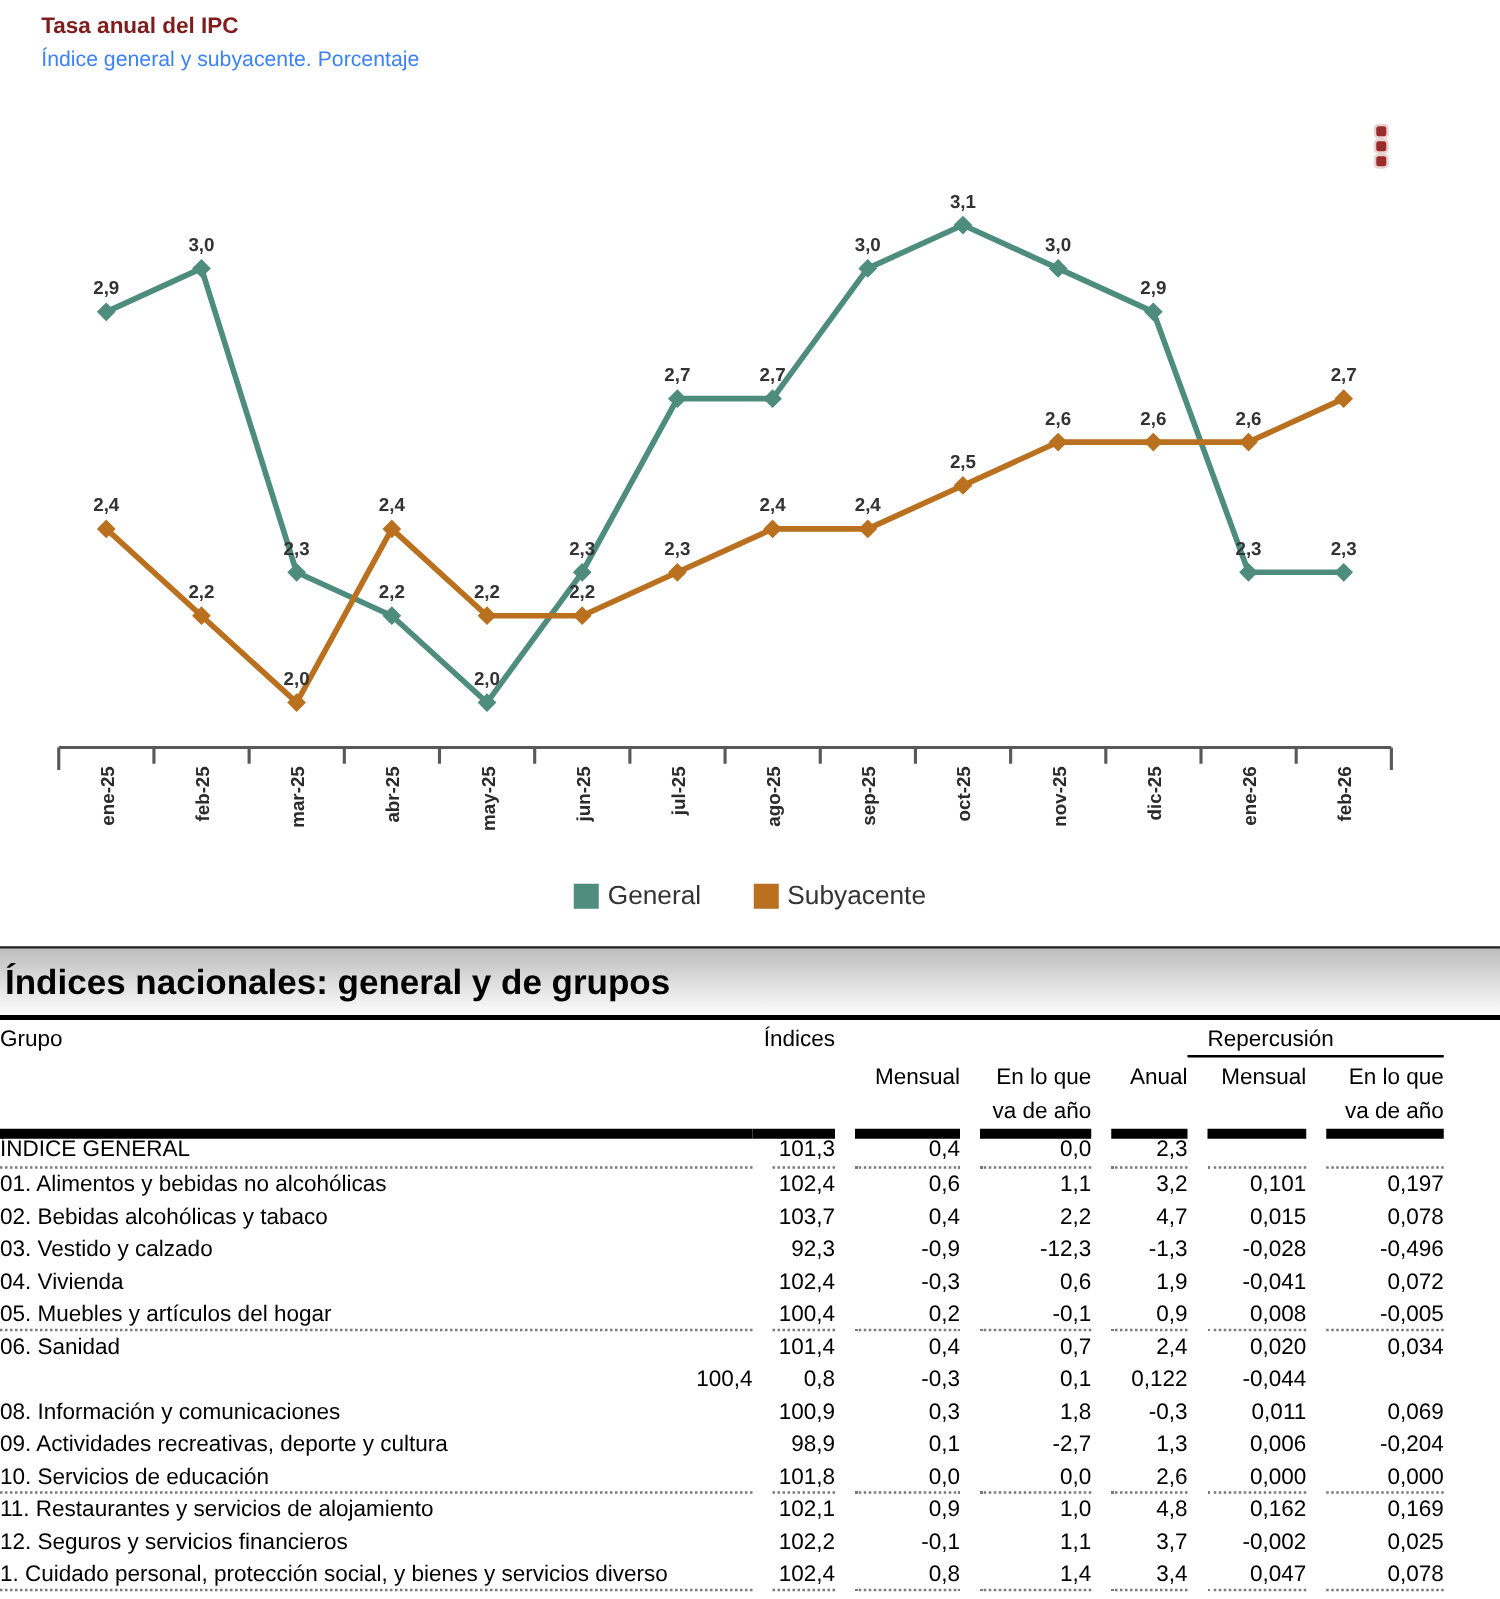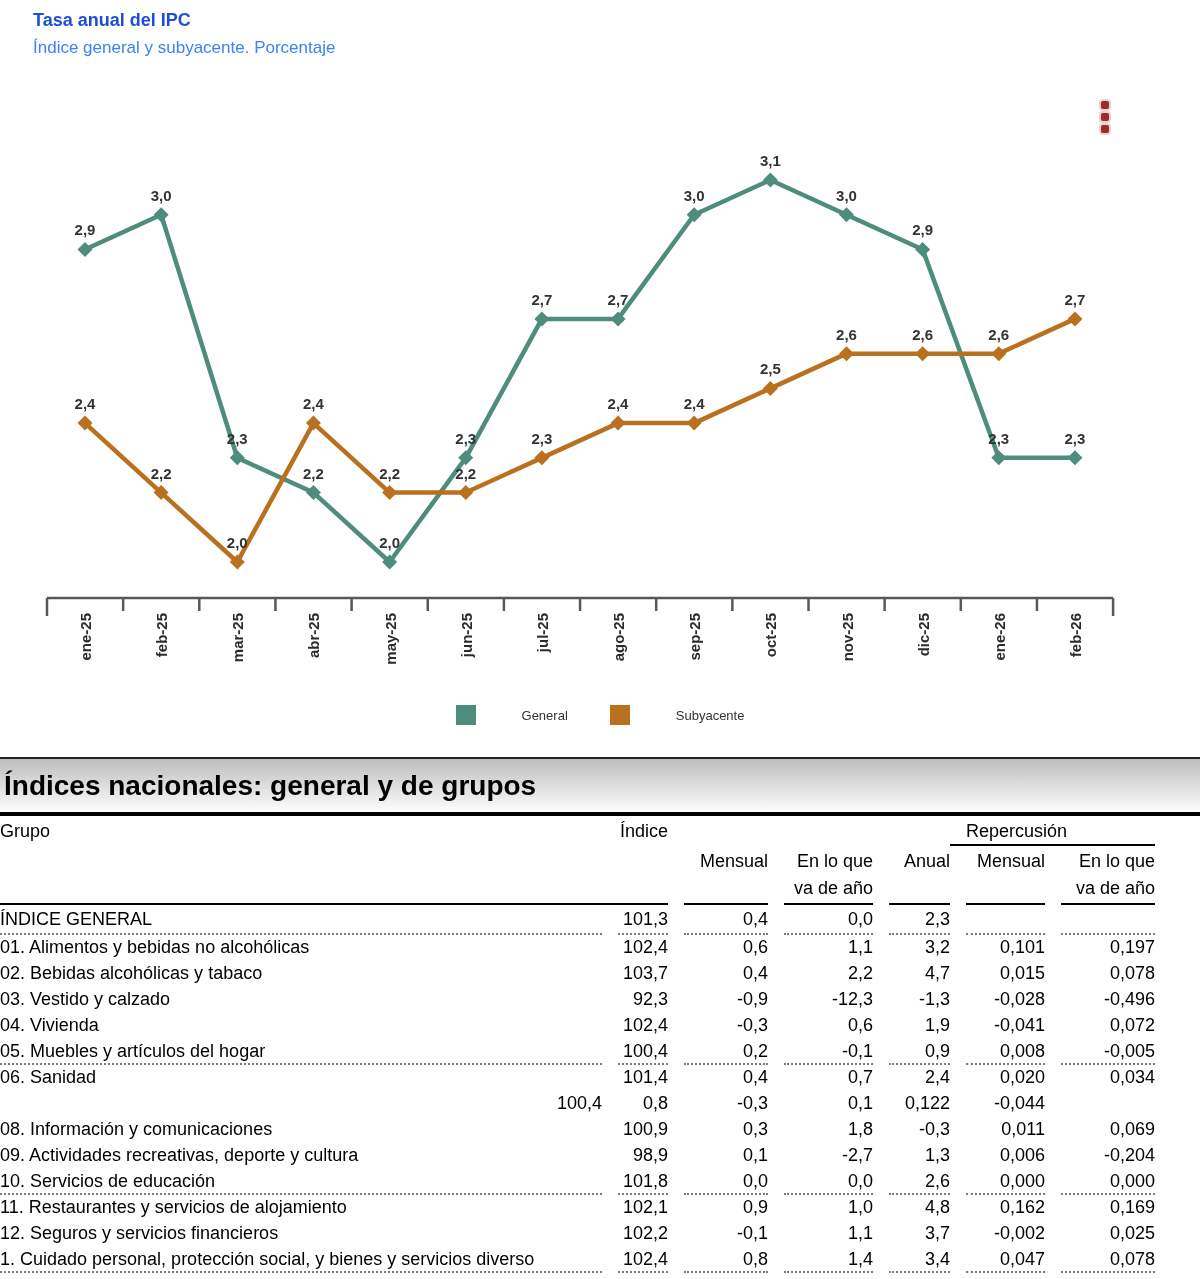--- a/index.html
+++ b/index.html
@@ -1,29 +1,29 @@
 <!DOCTYPE html>
 <html><head>
 <meta charset="utf-8">
 <style>
   html,body{margin:0;padding:0;background:#fff;}
   body{width:1200px;height:1279px;overflow:hidden;position:relative;
        font-family:"Liberation Sans","DejaVu Sans",sans-serif;color:#1a1a1a;}
 
   
   .chart-section{position:relative;width:1200px;height:757px;}
-  .chart-title{position:absolute;left:33px;top:10px;font-size:18px;font-weight:bold;color:#1d4ed8;}
+  .chart-title{position:absolute;left:33px;top:10px;font-size:18px;font-weight:bold;color:#7f1d1d;}
   .chart-subtitle{position:absolute;left:33px;top:38px;font-size:17px;color:#3b82f6;}
   .context-menu{position:absolute;left:1101px;top:101px;width:10px;cursor:pointer;}
   .context-menu .dot{width:8px;height:8px;border-radius:2px;margin:0 0 4px 0;}
   #chart-svg{position:absolute;left:0;top:0;}
   .legend{position:absolute;left:0;top:705px;width:100%;display:flex;justify-content:center;gap:42px;}
   .legend-item{display:flex;align-items:center;gap:7px;cursor:pointer;}
   .legend-swatch{width:20px;height:20px;display:inline-block;}
-  .legend-label{font-size:13px;color:#333;margin-left:39px;}
+  .legend-label{font-size:21px;color:#333;}
 
   
   .table-section{position:absolute;left:0;top:757px;width:1200px;}
   .band-topline{height:2px;background:#222;}
   .section-band{height:53px;background:linear-gradient(#bdbdbd,#fdfdfd);
                 border-bottom:4px solid #000;display:flex;align-items:center;}
   .section-title{font-size:28px;font-weight:bold;color:#000;padding-left:4px;letter-spacing:0px;}
 
   .tgrid{display:grid;grid-template-columns:602px 66px 100px 105px 77px 95px 110px 45px;
          font-size:18px;color:#000;}
@@ -35,21 +35,21 @@
   .c-indice .seg{text-align:right;}
 
   
   .hrow1 .cell{height:32px;line-height:30px;}
   .hrow2 .cell{height:27px;line-height:27px;}
   .hrow3 .cell{height:30px;line-height:26px;}
   .span-head{grid-column:auto;}
   .span-var{grid-column:3/6;}
   .span-rep{grid-column:6/8;}
   .span-head .seg{border-bottom:2px solid #000;padding-left:16px;text-align:left;height:28px;}
-  .hrow3 .cell .seg{border-bottom:2px solid #000000;height:28px;}
+  .hrow3 .cell .seg{border-bottom:8px solid #000000;height:28px;}
 
   
   .trow .cell{height:26px;line-height:25px;}
   .trow-ig .cell{height:30px;line-height:28px;}
   .trow.sep .cell .seg{border-bottom:2px dotted #7a7a7a;height:24px;}
   .trow-ig.sep .cell .seg{height:28px;}
 </style>
 </head>
 <body>
 
@@ -152,21 +152,21 @@
   <div class="band-topline"></div>
   <div class="section-band">
     <span class="section-title">Índices nacionales: general y de grupos</span>
   </div>
 
   <div class="tgrid hrow1">
     <div class="cell c-grupo">
         <span class="seg">Grupo</span>
       </div>
     <div class="cell c-indice">
-        <span class="seg">Índice</span>
+        <span class="seg">Índices</span>
       </div>
     <div class="cell span-head span-rep">
         <span class="seg">Repercusión</span>
       </div>
     <div class="cell"></div>
   </div>
   <div class="tgrid hrow2">
     <div class="cell c-grupo"></div>
     <div class="cell c-indice"></div>
     <div class="cell num">

